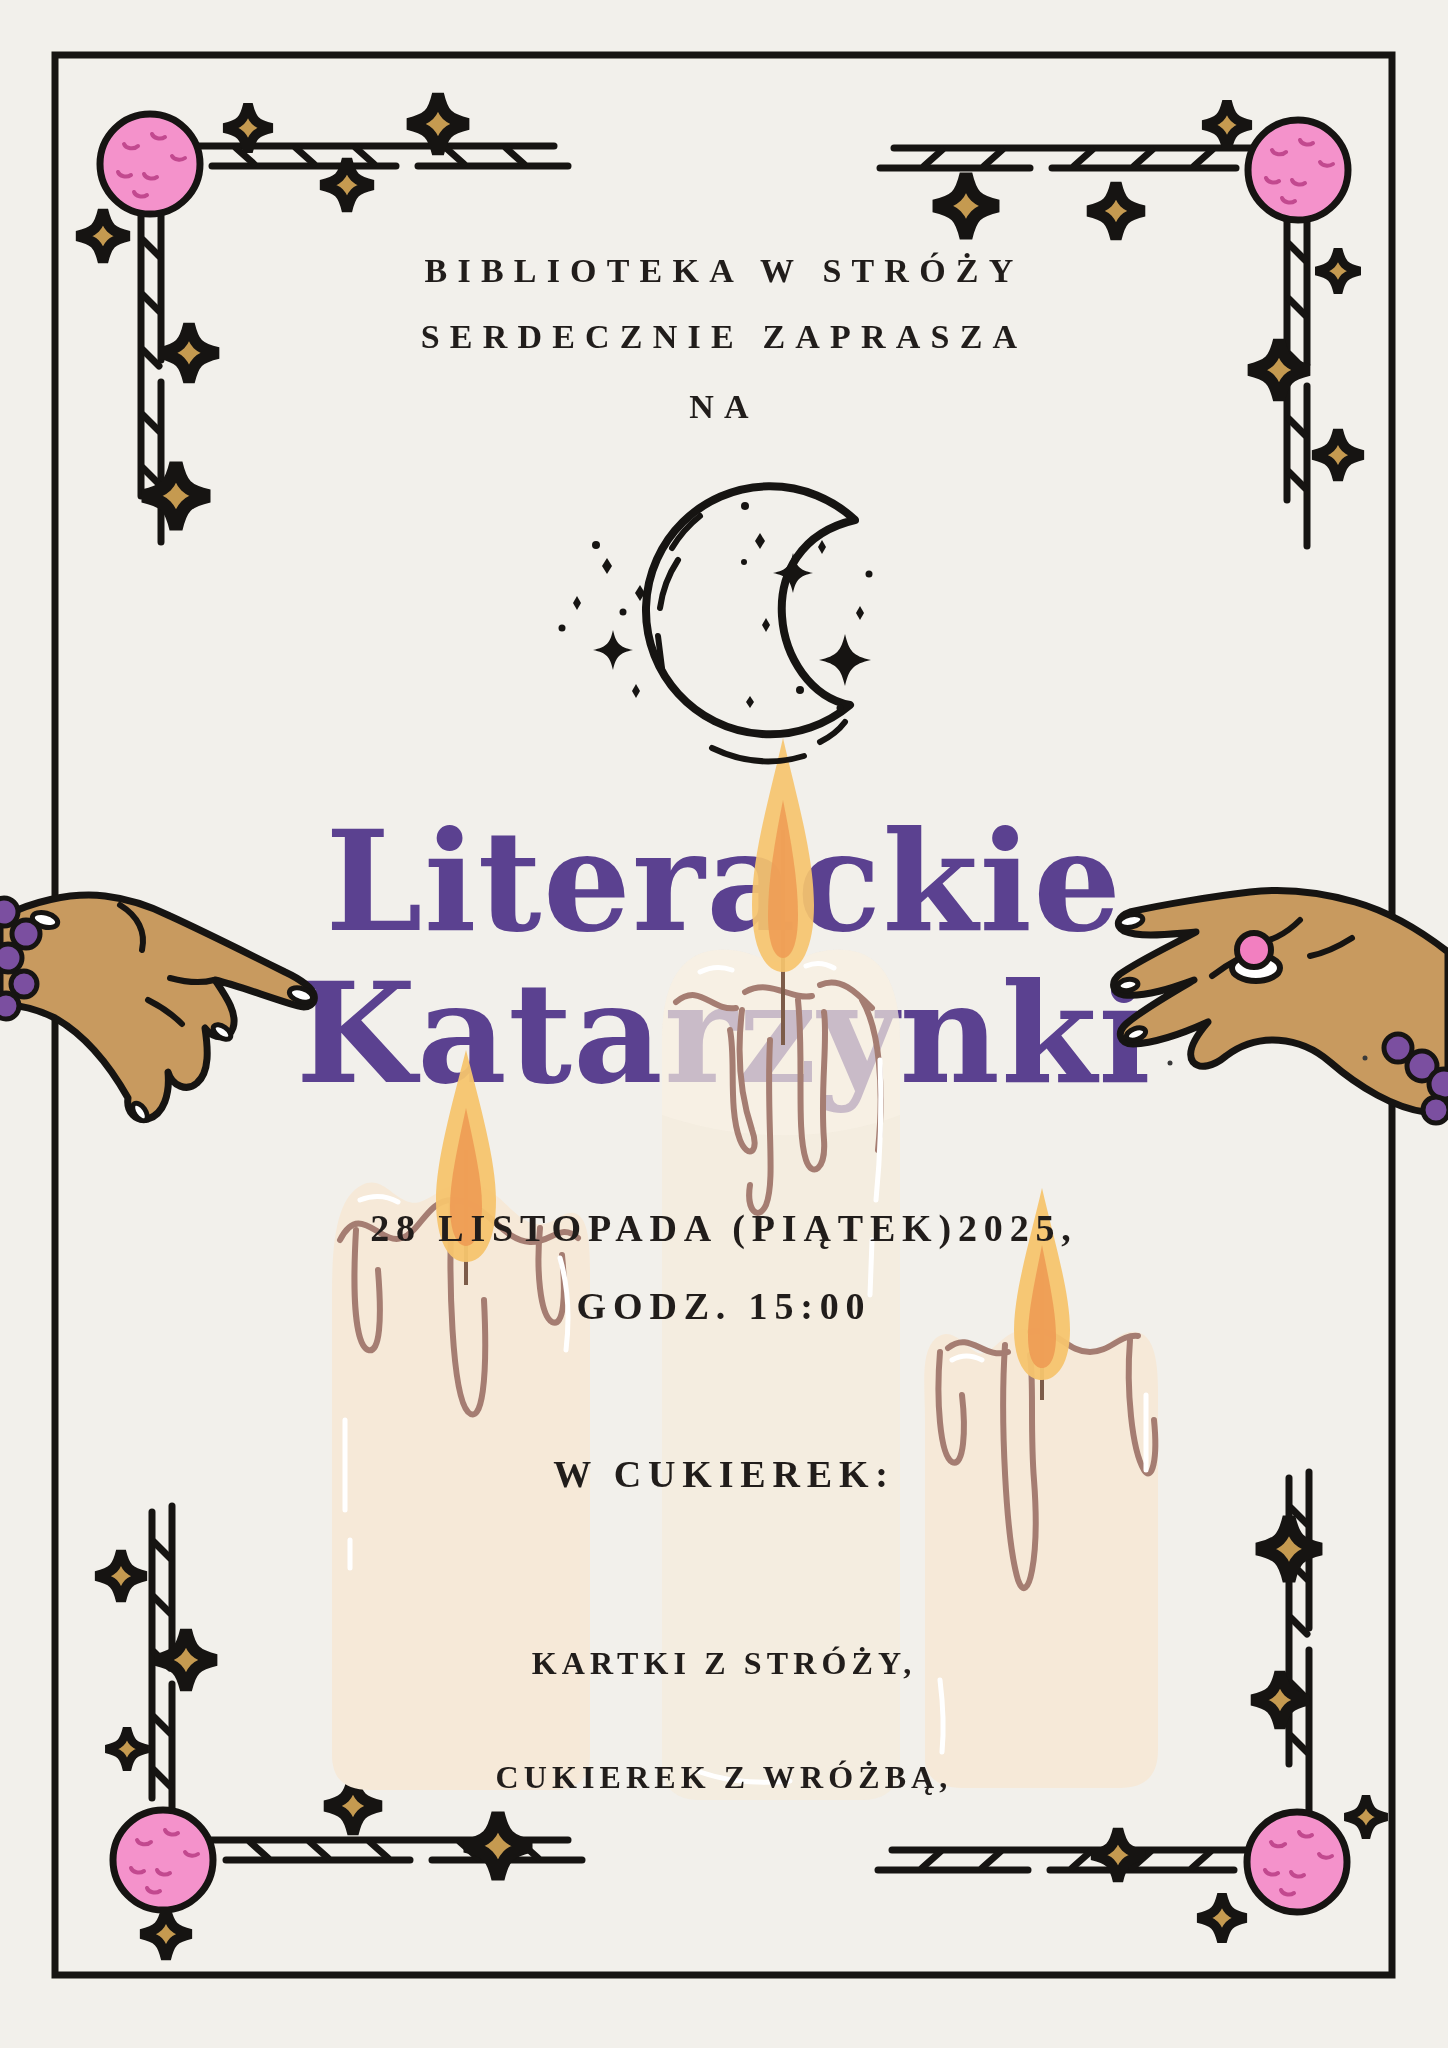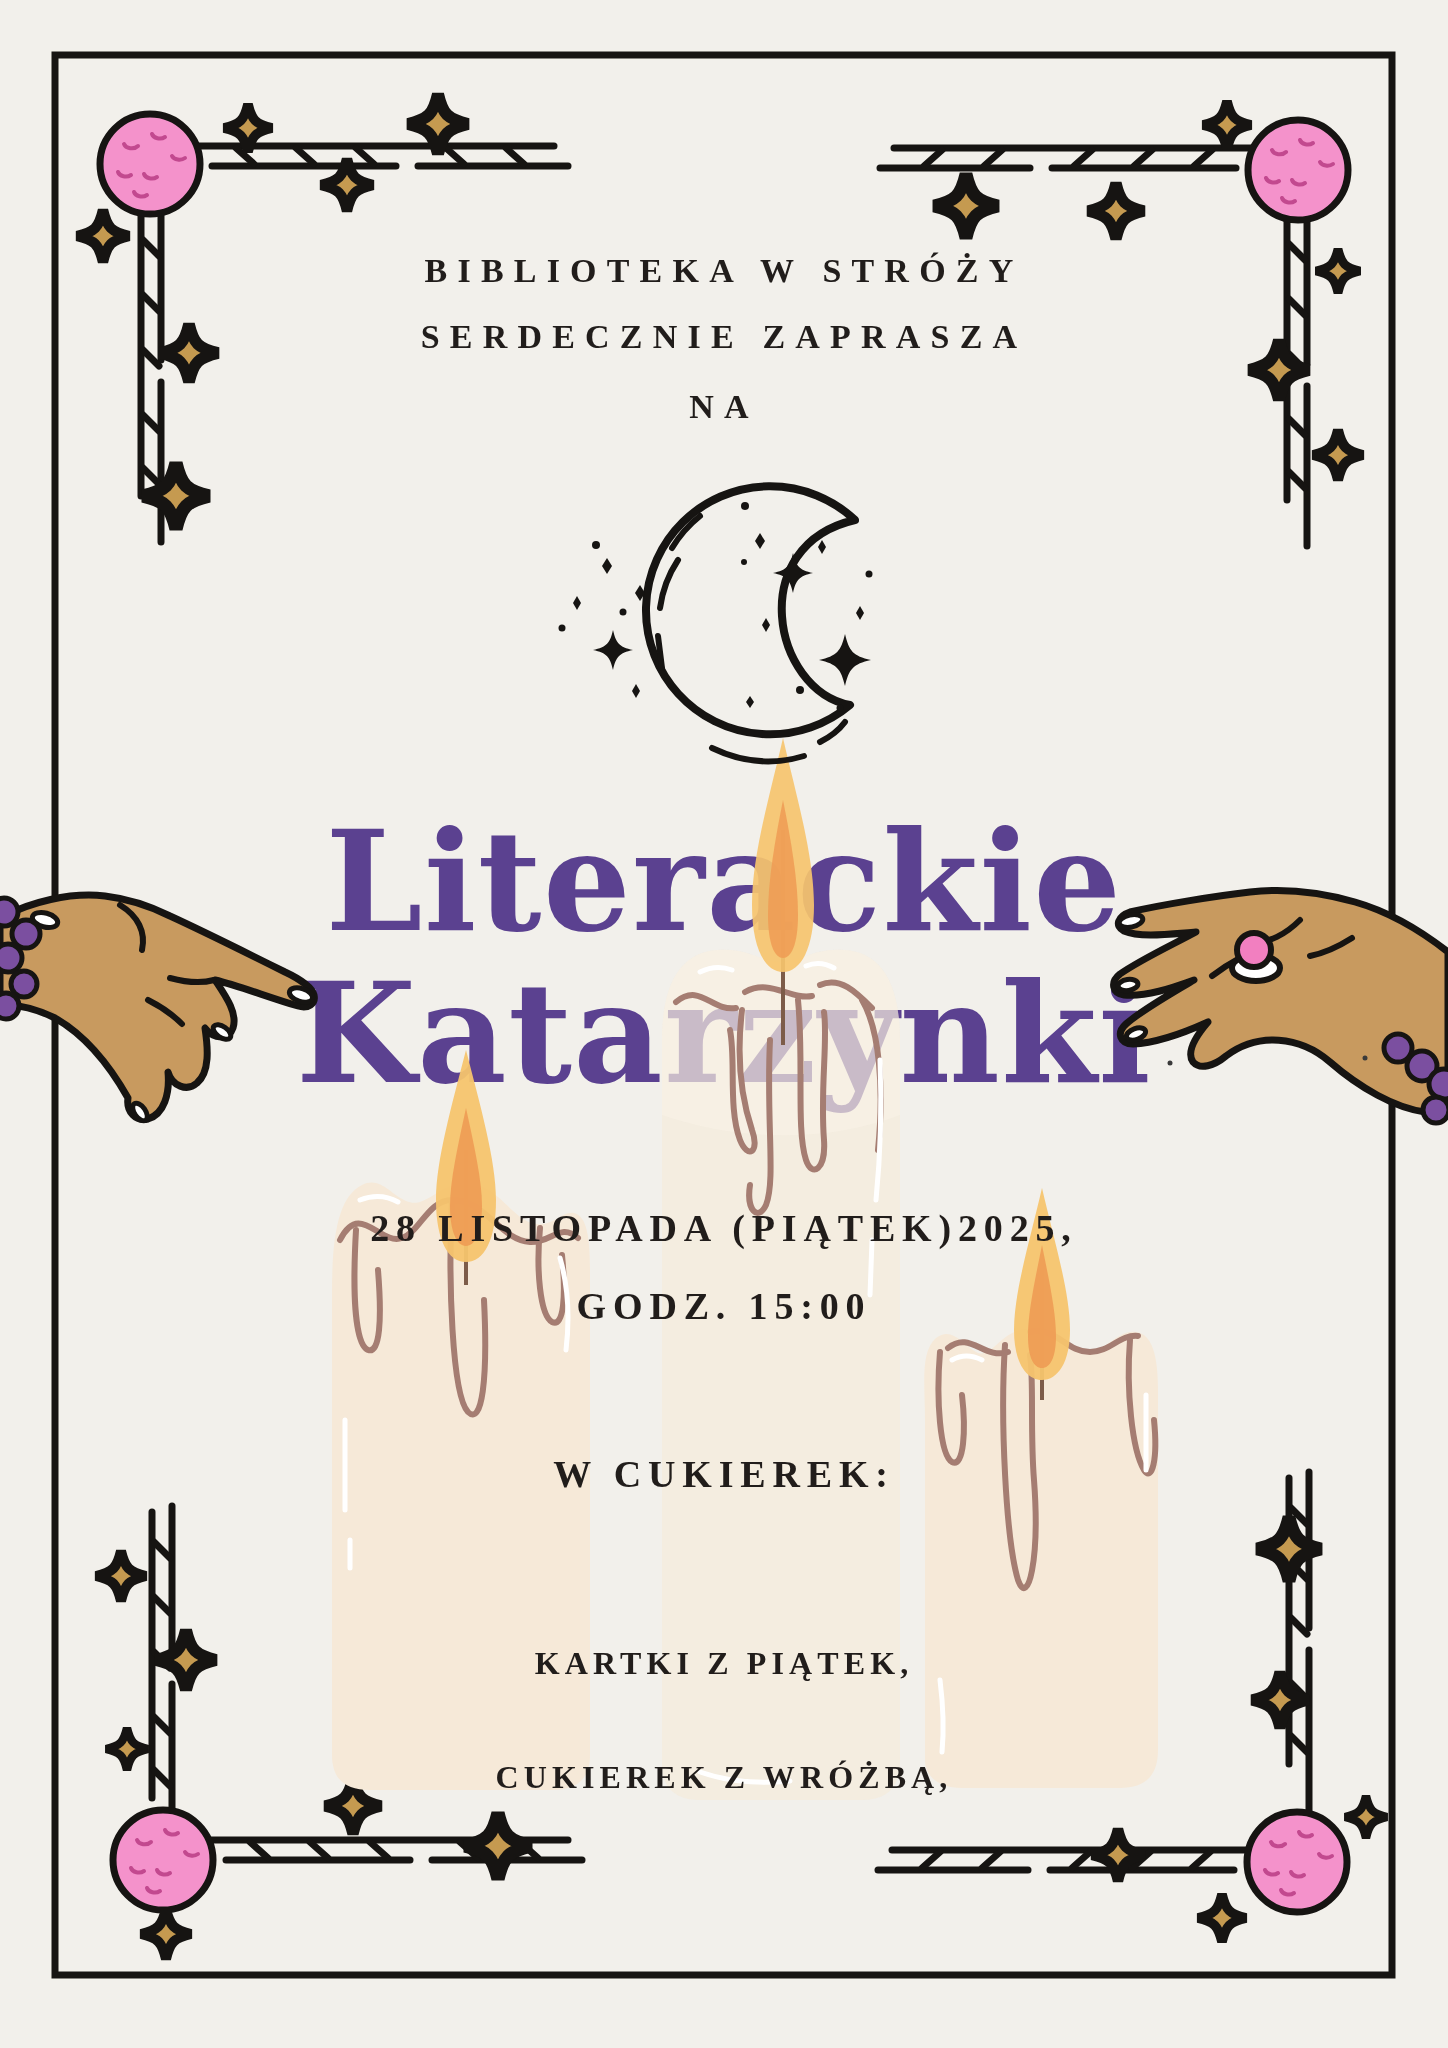--- a/index.html
+++ b/index.html
@@ -283,16 +283,16 @@
   </svg>
 
   <div class="txt caps-sm z4" style="top:252px">BIBLIOTEKA W STRÓŻY</div>
   <div class="txt caps-sm z4" style="top:318px">SERDECZNIE ZAPRASZA</div>
   <div class="txt caps-sm z4" style="top:388px">NA</div>
 
   <div class="txt caps-date z4" style="top:1206px">28 LISTOPADA (PIĄTEK)2025,</div>
   <div class="txt caps-date z4" style="top:1284px">GODZ. 15:00</div>
 
   <div class="txt caps-prog-h z4" style="top:1452px">W CUKIEREK:</div>
-  <div class="txt caps-prog z4" style="top:1645px">KARTKI Z PIĄTEK,</div>
+  <div class="txt caps-prog z4" style="top:1645px">KARTKI Z STRÓŻY,</div>
   <div class="txt caps-prog z4" style="top:1759px">CUKIEREK Z WRÓŻBĄ,</div>
 
 </div>
 
 </body></html>

